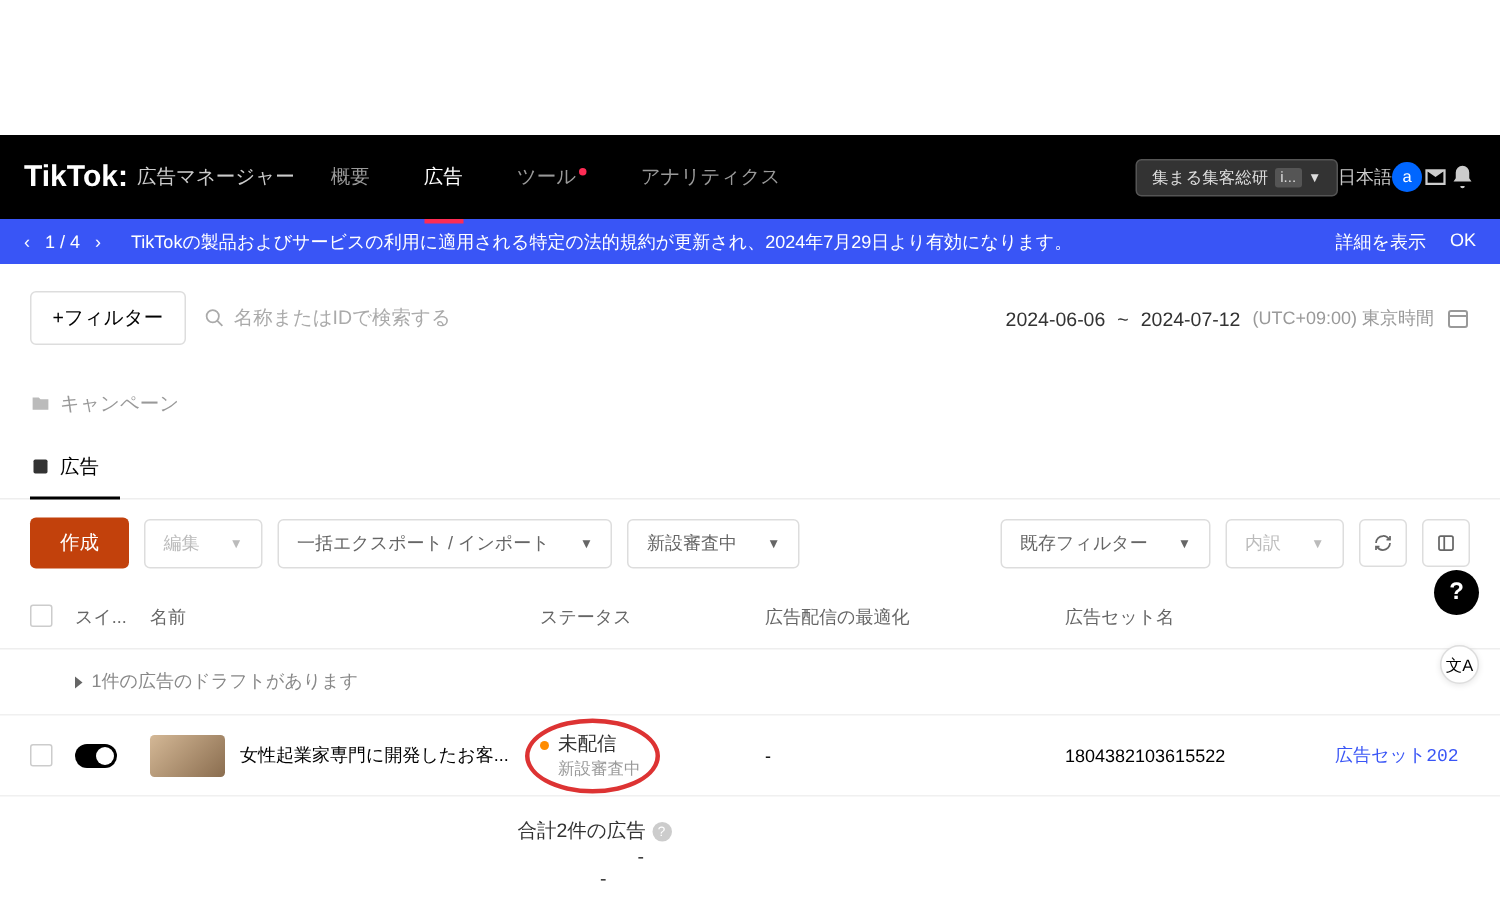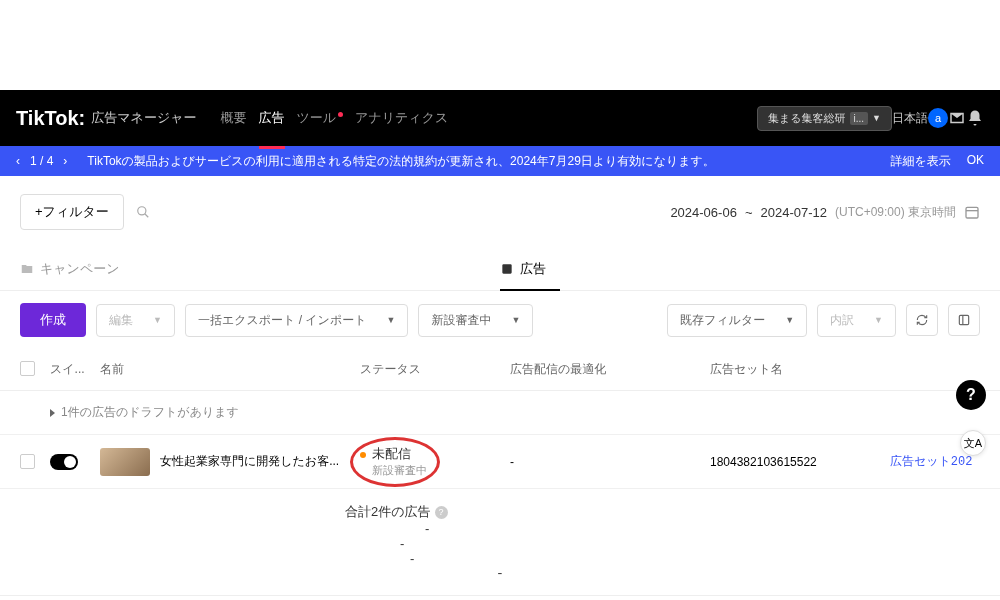--- a/index.html
+++ b/index.html
@@ -2,21 +2,21 @@
 <html><head>
 <meta charset="utf-8">
 <style>
 * { margin: 0; padding: 0; box-sizing: border-box; font-family: -apple-system, BlinkMacSystemFont, "Segoe UI", Arial, sans-serif; }
 body { background: #fff; width: 1000px; height: 600px; overflow: hidden; position: relative; }
 
 
 .topnav { background: #000; height: 56px; display: flex; align-items: center; padding: 0 16px; color: #fff; margin-top: 90px; }
 .logo { font-size: 20px; font-weight: 700; margin-right: 6px; }
 .logo-sub { font-size: 13px; color: #ccc; margin-right: 24px; }
-.nav-items { display: flex; gap: 12px; align-items: flex-start; flex: 1; }
+.nav-items { display: flex; gap: 36px; align-items: flex-start; flex: 1; }
 .nav-item { font-size: 13px; color: #999; position: relative; padding: 4px 0; cursor: pointer; }
 .nav-item.active { color: #fff; }
 .nav-item.active::after { content: ''; position: absolute; bottom: -18px; left: 0; right: 0; height: 3px; background: #fe2c55; }
 .nav-dot { width: 5px; height: 5px; background: #fe2c55; border-radius: 50%; display: inline-block; vertical-align: super; margin-left: 2px; }
 .nav-right { display: flex; align-items: center; }
 .account-sel { background: #333; border: 1px solid #555; border-radius: 4px; padding: 4px 10px; font-size: 11px; color: #ddd; display: flex; align-items: center; gap: 4px; }
 .lang { font-size: 12px; color: #ccc; }
 .avatar { width: 20px; height: 20px; background: #06f; border-radius: 50%; display: flex; align-items: center; justify-content: center; font-size: 11px; color: #fff; }
 .nav-icon { width: 18px; height: 18px; fill: #ccc; }
 
@@ -30,29 +30,29 @@
 
 .toolbar { padding: 18px 20px; display: flex; align-items: center; gap: 12px; }
 .filter-btn { border: 1px solid #ddd; background: #fff; padding: 8px 14px; font-size: 13px; border-radius: 4px; cursor: pointer; }
 .search-box { display: flex; align-items: center; gap: 6px; color: #aaa; font-size: 13px; flex: 1; }
 .search-icon { width: 14px; height: 14px; }
 .dates { display: flex; align-items: center; gap: 8px; font-size: 13px; color: #333; }
 .tz { color: #999; font-size: 12px; }
 .cal-icon { width: 16px; height: 16px; fill: #999; }
 
 
-.tabs { display: flex; border-bottom: 1px solid #eee; padding: 0 20px; }
+.tabs { display: flex; border-bottom: 1px solid #eee; padding: 0 20px; flex-direction: column; }
 .tab { flex: 1; padding: 12px 0; font-size: 13px; color: #999; display: flex; align-items: center; gap: 6px; cursor: pointer; }
 .tab.active { color: #000; font-weight: 500; position: relative; }
 .tab.active::after { content: ''; position: absolute; bottom: -1px; left: 0; width: 60px; height: 2px; background: #000; }
 .tab-icon { width: 14px; height: 14px; }
 
 
 .actions { padding: 12px 20px; display: flex; align-items: center; gap: 10px; }
-.create-btn { background: #6d28d9; color: #fff; border: none; padding: 8px 20px; font-size: 13px; border-radius: 4px; cursor: pointer; }
+.create-btn { background: #c2410c; color: #fff; border: none; padding: 8px 20px; font-size: 13px; border-radius: 4px; cursor: pointer; }
 .sec-btn { border: 1px solid #ddd; background: #fff; color: #666; padding: 7px 12px; font-size: 12px; border-radius: 4px; cursor: pointer; display: flex; align-items: center; gap: 20px; }
 .sec-btn.disabled { color: #bbb; }
 .spacer { flex: 1; }
 .icon-btn { border: 1px solid #ddd; background: #fff; width: 32px; height: 32px; border-radius: 4px; display: flex; align-items: center; justify-content: center; cursor: pointer; }
 
 
 .table-head { display: flex; padding: 12px 20px; border-bottom: 1px solid #eee; font-size: 12px; color: #666; font-weight: 500; }
 .col-check { width: 30px; }
 .col-switch { width: 50px; }
 .col-name { width: 260px; }
@@ -132,20 +132,21 @@
   </div>
 </div>
 
 <div class="toolbar">
   <button class="filter-btn">+フィルター</button>
   <div class="search-box">
     <svg class="search-icon" viewBox="0 0 24 24" fill="none" stroke="#aaa" stroke-width="2">
         <circle cx="10" cy="10" r="7"></circle>
         <line x1="15" y1="15" x2="21" y2="21"></line>
       </svg>
+    <span>名称またはIDで検索する</span>
   </div>
   <div class="dates">
     <span>2024-06-06</span>
     <span>~</span>
     <span>2024-07-12</span>
     <span class="tz">(UTC+09:00) 東京時間</span>
     <svg class="cal-icon" viewBox="0 0 24 24">
         <rect x="3" y="5" width="18" height="16" rx="2" fill="none" stroke="#999" stroke-width="2"></rect>
         <line x1="3" y1="10" x2="21" y2="10" stroke="#999" stroke-width="2"></line>
       </svg>

